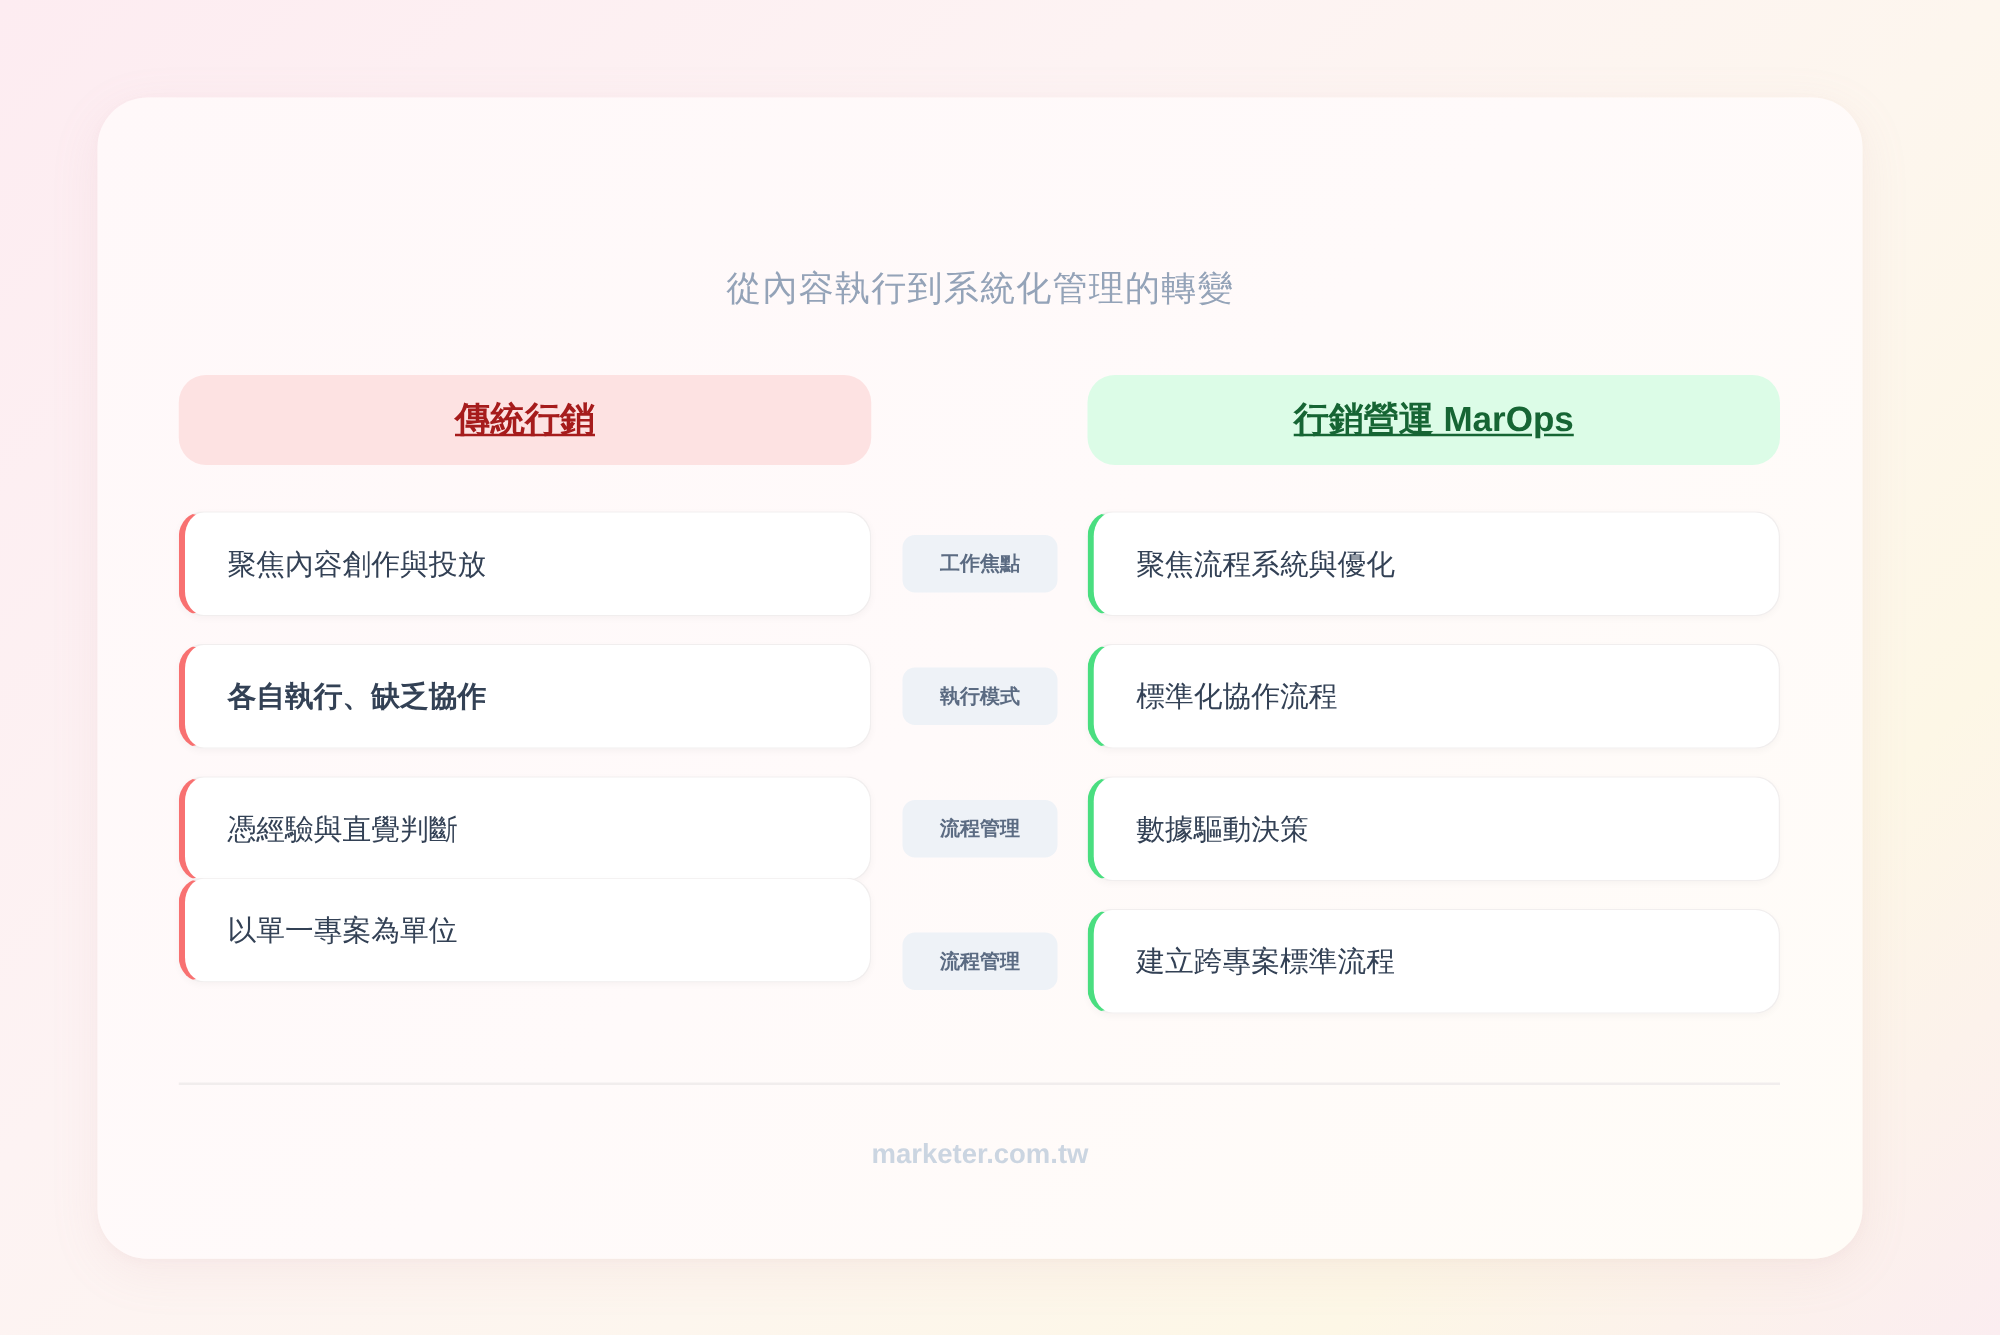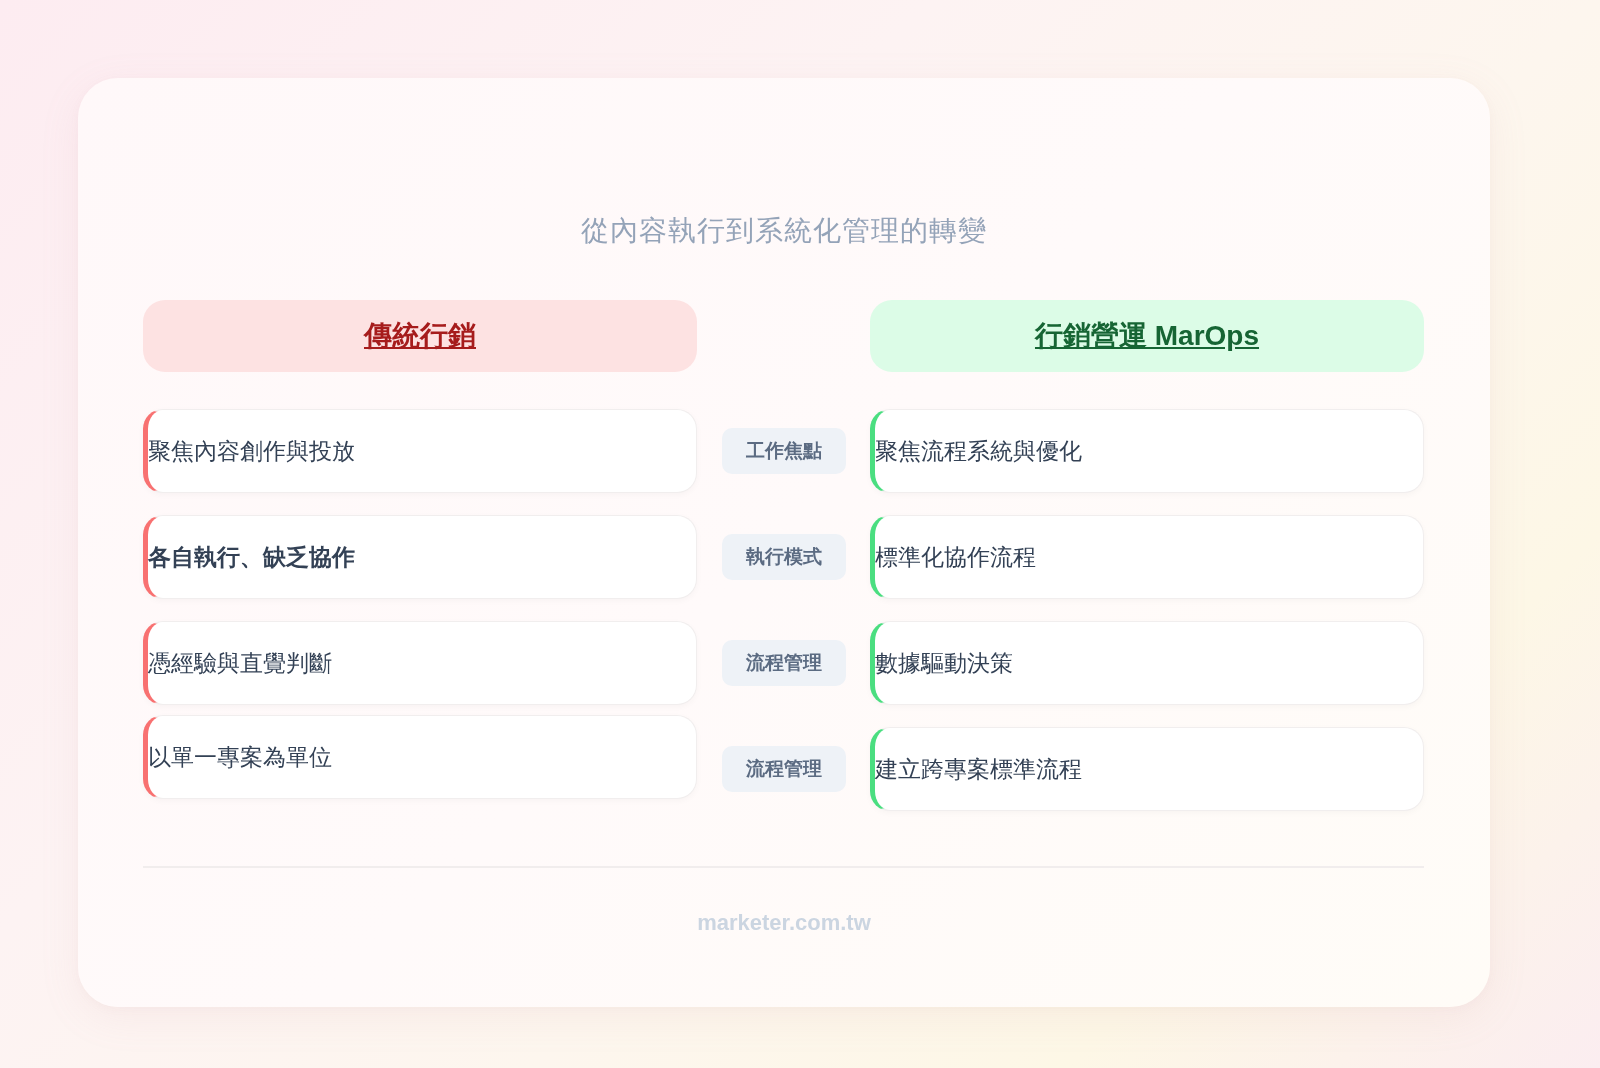--- a/index.html
+++ b/index.html
@@ -38,32 +38,33 @@
   }
   .col-header.left { left: 65px; background: #fde2e2; color: #a61c1c; }
   .col-header.right { left: 792px; background: #dcfce7; color: #166534; }
   .row-item {
     position: absolute;
     width: 554px; height: 84px;
     background: #ffffff;
     border-radius: 20px;
     border: 1.5px solid #f1eeee;
     display: flex; align-items: center;
+    padding-left: 34px;
     font-size: 23px; color: #334155;
     box-shadow: 0 2px 6px rgba(0,0,0,0.03);
   }
   .row-item.left { left: 65px; border-left: 5px solid #f87171; }
   .row-item.right { left: 792px; border-left: 5px solid #4ade80; }
   .mid-label {
     position: absolute; left: 644px;
     width: 124px; height: 46px;
     background: #eef2f7;
     border-radius: 10px;
     display: flex; align-items: center; justify-content: center;
-    font-size: 19px; font-weight: 700; color: #5b6b82;
+    font-size: 16px; font-weight: 700; color: #5b6b82;
   }
   .divider {
     position: absolute; left: 65px; top: 788px;
     width: 1281px; height: 2px;
     background: #f1eded;
   }
   .footer {
     position: absolute; left: 0; right: 0; top: 832px;
     text-align: center;
     font-size: 22px; font-weight: 700; color: #cbd5e1;
@@ -83,19 +84,19 @@
   <div class="row-item right" style="top:331px;">聚焦流程系統與優化</div>
 
   <div class="row-item left" style="top:437px;font-weight:bold;">各自執行、缺乏協作</div>
   <div class="mid-label" style="top:456px;">執行模式</div>
   <div class="row-item right" style="top:437px;">標準化協作流程</div>
 
   <div class="row-item left" style="top:543px;">憑經驗與直覺判斷</div>
   <div class="mid-label" style="top:562px;">流程管理</div>
   <div class="row-item right" style="top:543px;">數據驅動決策</div>
 
-  <div class="row-item left" style="top:637px;">以單一專案為單位</div>
+  <div class="row-item left" style="top:624px;">以單一專案為單位</div>
   <div class="mid-label" style="top:668px;">流程管理</div>
   <div class="row-item right" style="top:649px;">建立跨專案標準流程</div>
 
   <div class="divider"></div>
   <div class="footer">marketer.com.tw</div>
 </div>
 
 </body></html>

